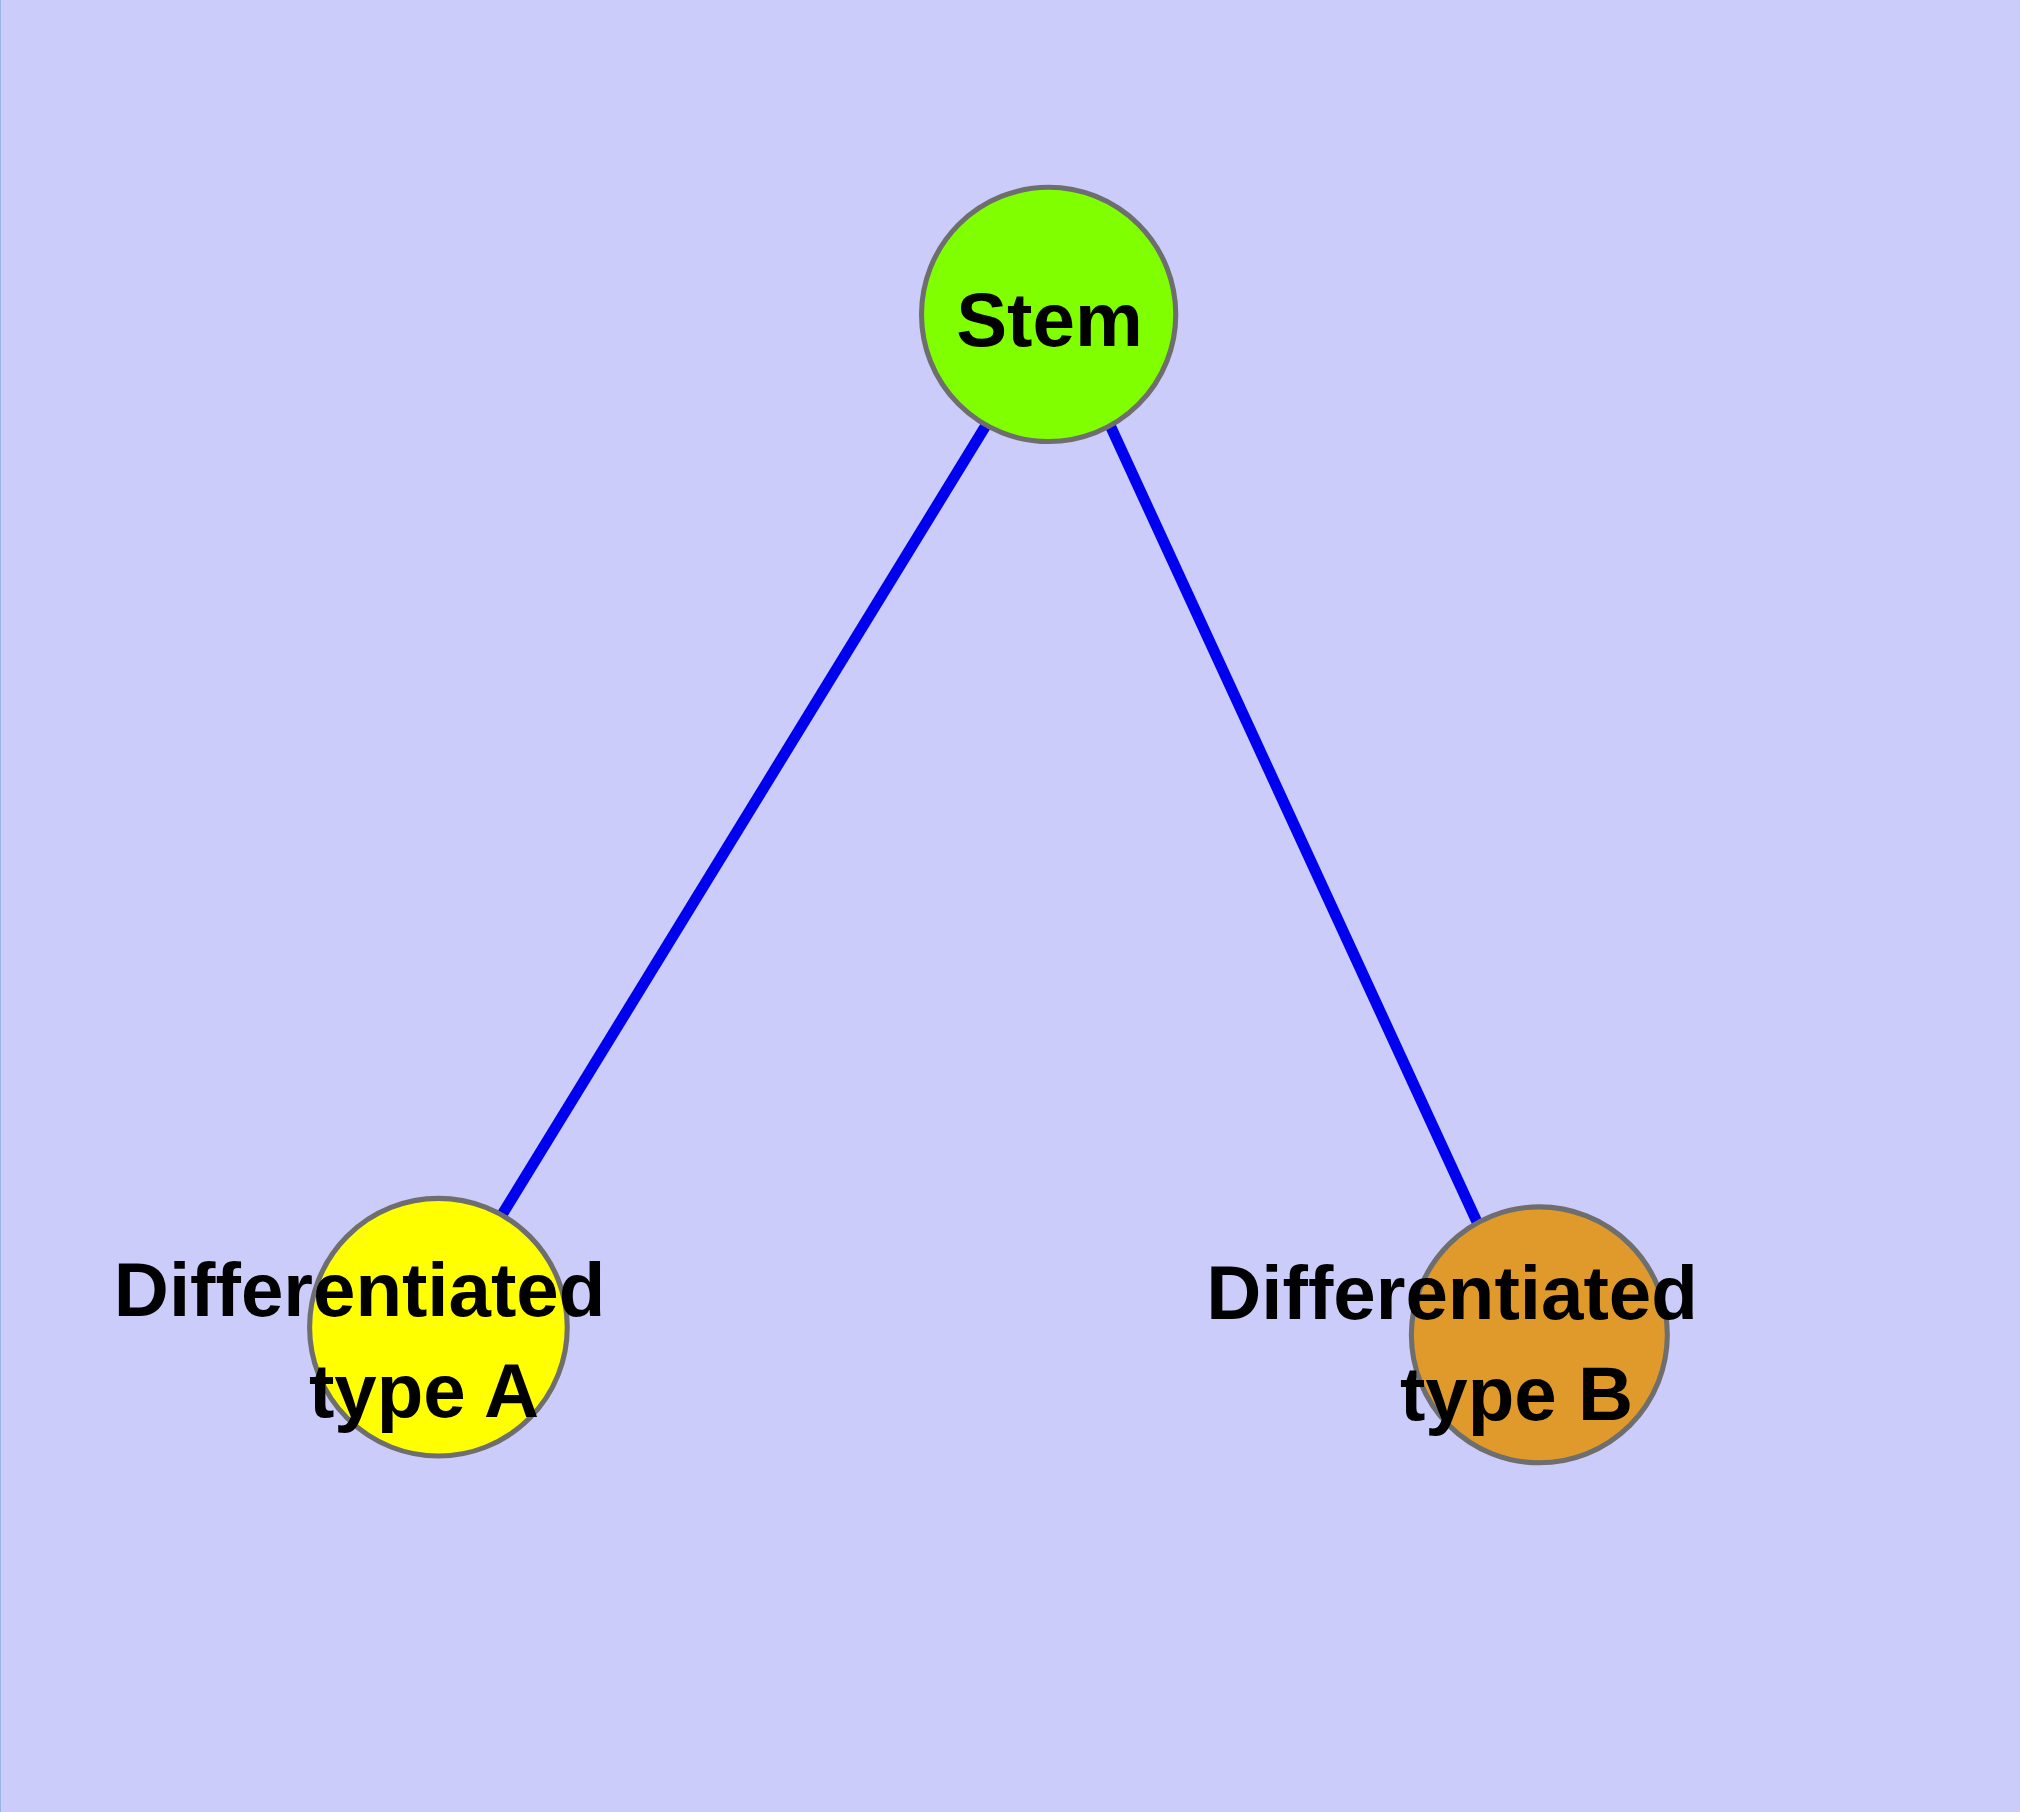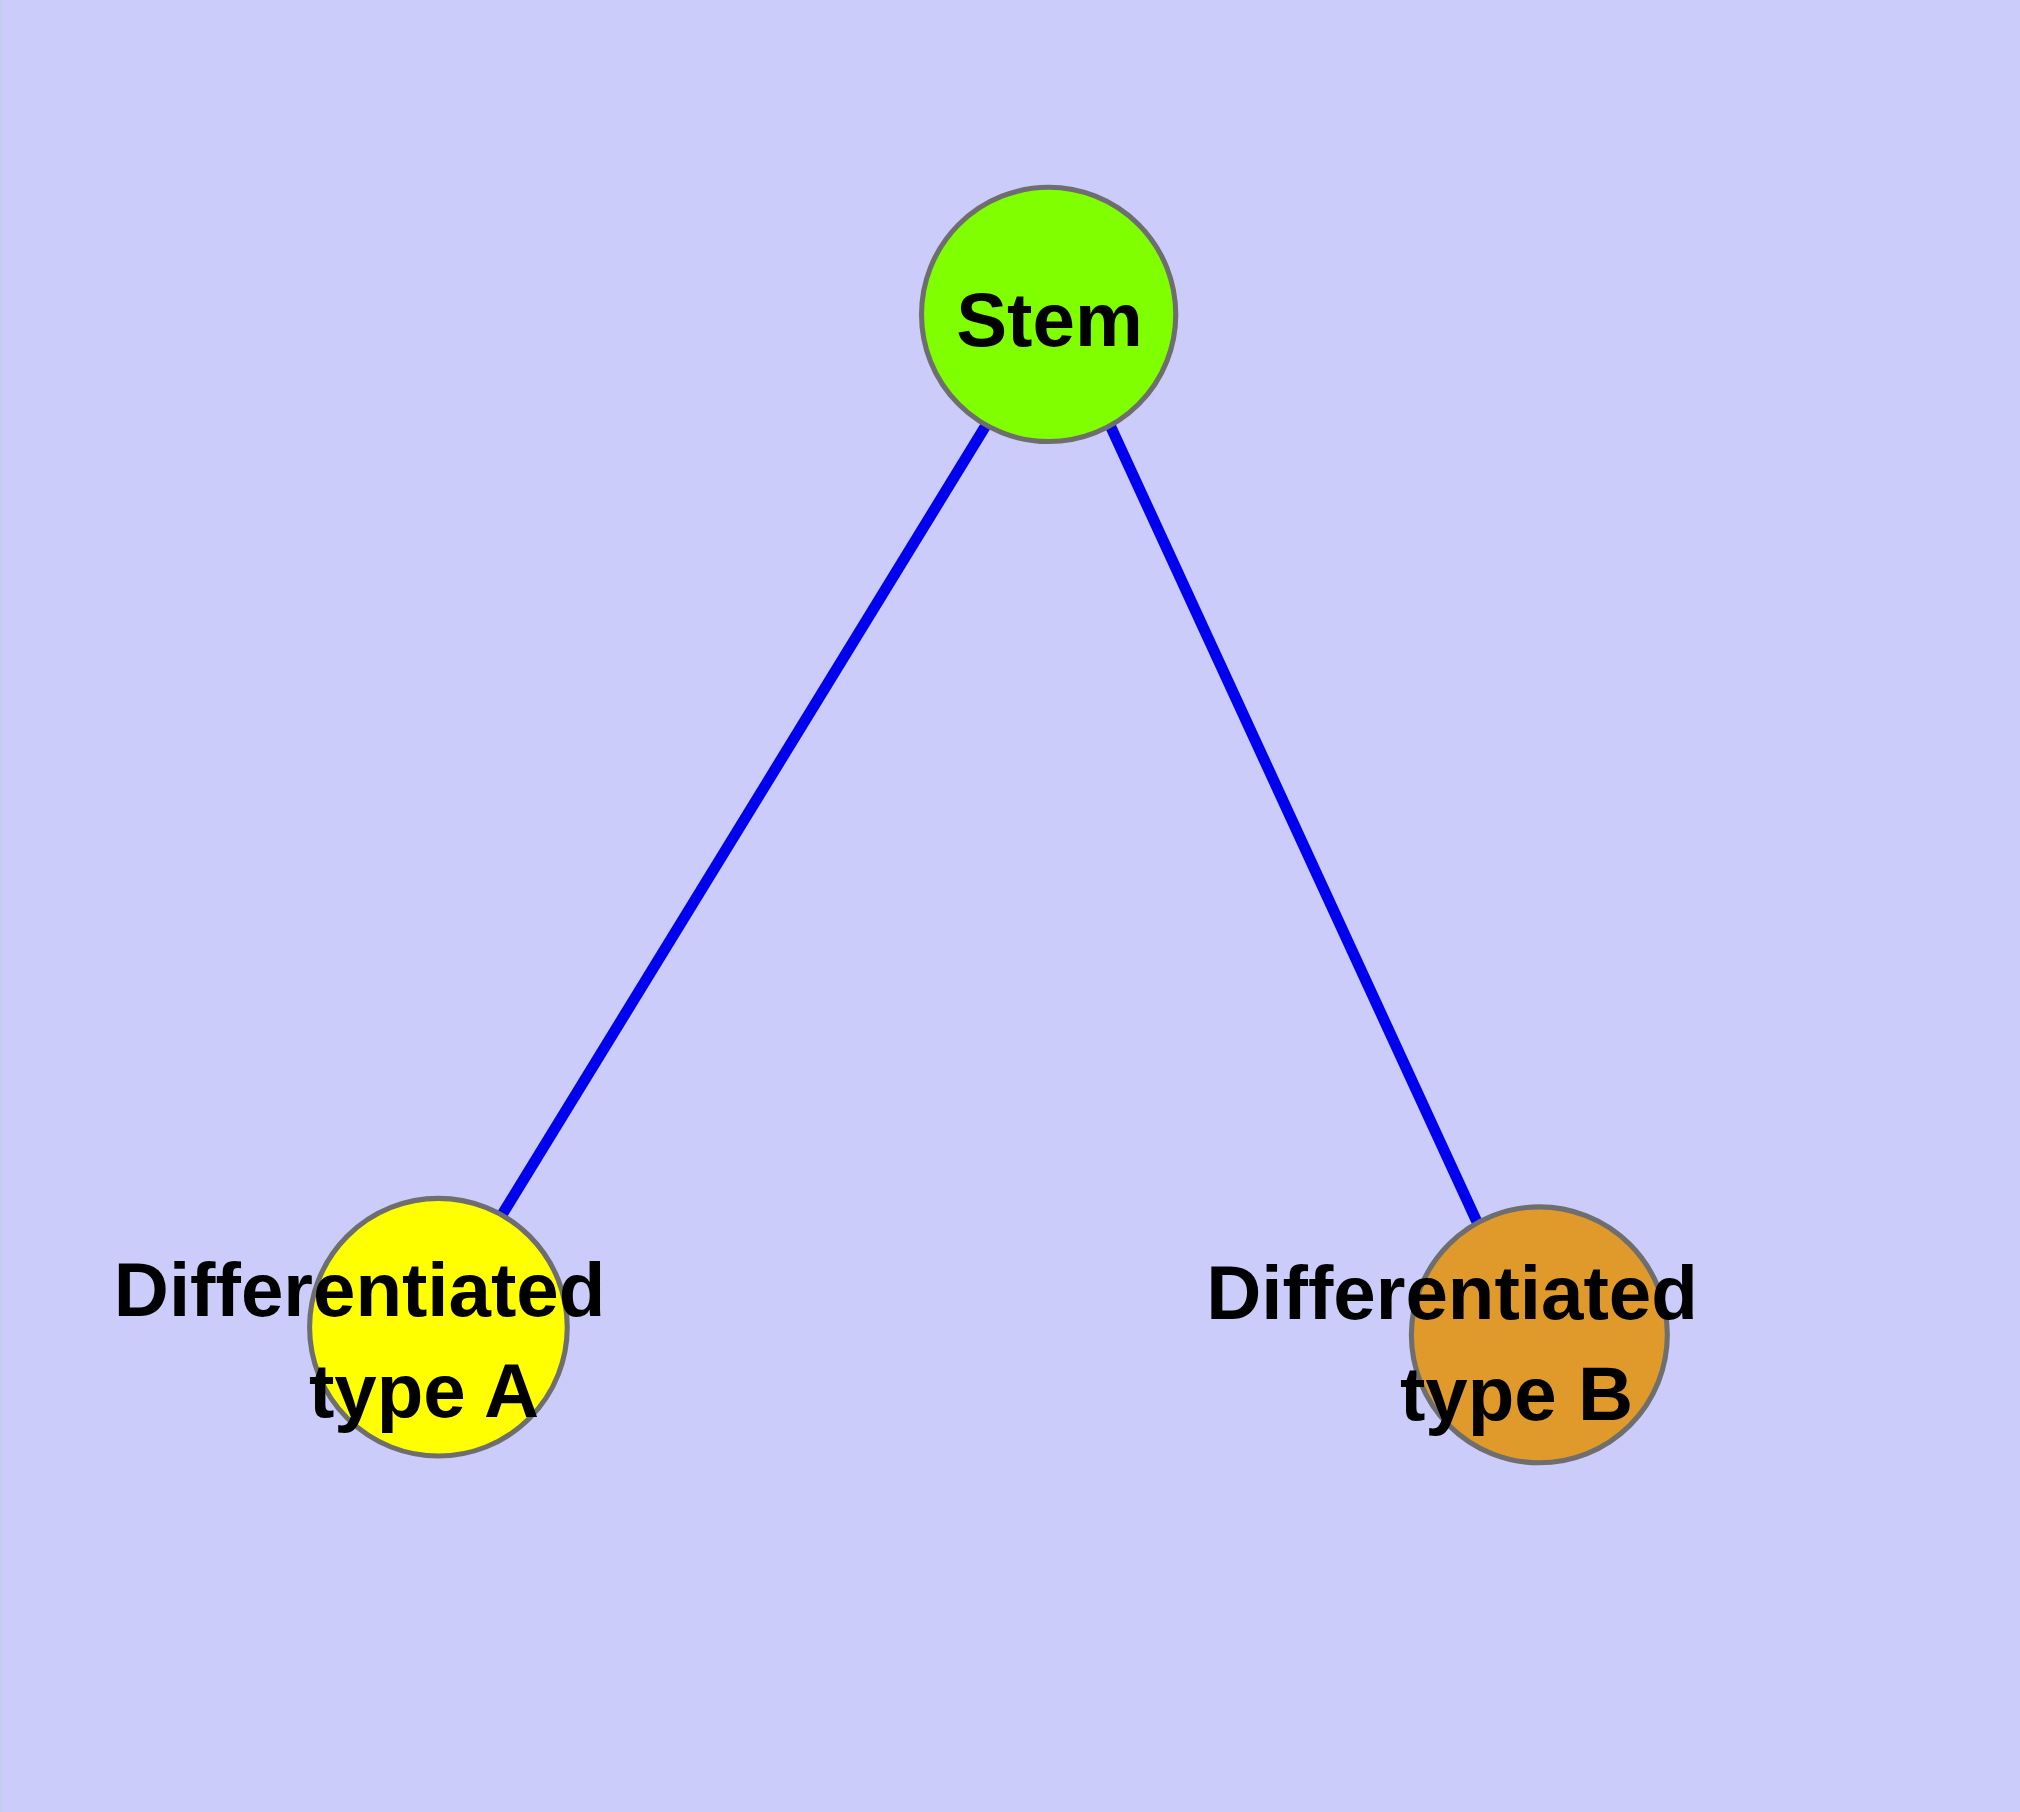--- a/index.html
+++ b/index.html
@@ -8,21 +8,21 @@
     padding: 0;
     background: #ccccfa;
   }
   body {
     font-family: "Liberation Sans", sans-serif;
   }
   #canvas {
     position: relative;
     width: 2021px;
     height: 1812px;
-    background: #86efac;
+    background: #0369a1;
     overflow: hidden;
   }
   #graph-svg {
     position: absolute;
     left: 0;
     top: 0;
     width: 2021px;
     height: 1812px;
     display: block;
   }

